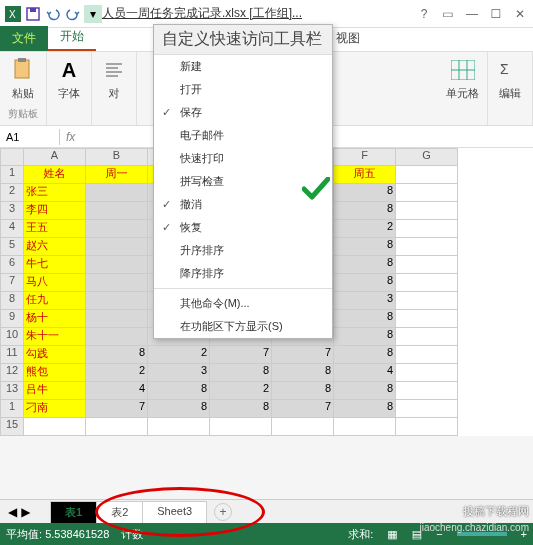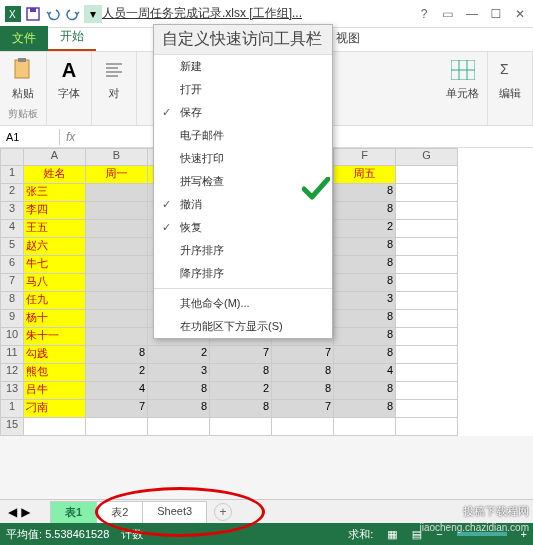--- a/index.html
+++ b/index.html
@@ -36,21 +36,21 @@
 .row { display: flex; height: 18px; }
 .rh { width: 24px; background: #e8e8e8; border: 1px solid #ccc; border-top: none; text-align: center; font-size: 11px; color: #555; }
 .cell { width: 62px; border: 1px solid #ccc; border-left: none; border-top: none; font-size: 11px; padding: 0 2px; text-align: right; color: #000; }
 .cell.hdr { background: #ffff00; text-align: center; color: #c00; }
 .cell.name { background: #ffff00; text-align: left; color: #c00; }
 .cell.sel { background: #d8d8d8; }
 
 .sheet-tabs { position: absolute; bottom: 22px; left: 0; right: 0; height: 24px; background: #f0f0f0; display: flex; align-items: center; padding-left: 50px; border-top: 1px solid #ccc; }
 .st-nav { display: flex; gap: 4px; margin-right: 8px; position:absolute; left:8px; }
 .st-tab { padding: 3px 14px; background: #fff; border: 1px solid #ccc; border-bottom: none; font-size: 11px; color: #444; margin-right: -1px; }
-.st-tab.active { background: #86efac; color: #217346; font-weight: bold; }
+.st-tab.active { background: #000000; color: #217346; font-weight: bold; }
 .st-add { margin-left: 8px; width: 18px; height: 18px; border: 1px solid #ccc; border-radius: 50%; display: flex; align-items: center; justify-content: center; color: #666; }
 
 .statusbar { position: absolute; bottom: 0; left: 0; right: 0; height: 22px; background: #217346; color: #fff; display: flex; align-items: center; font-size: 11px; padding: 4px 6px; gap: 12px; }
 .sb-right { margin-left: auto; display: flex; gap: 14px; align-items:center; }
 
 .quick-menu { position: absolute; top: 24px; left: 153px; width: 180px; background: #fff; border: 1px solid #b5b5b5; box-shadow: 2px 2px 6px rgba(0,0,0,0.25); z-index: 100; }
 .qm-title { background: #f0f0f0; padding: 4px 8px; font-size: 16px; color: #444; border-bottom: 1px solid #ddd; }
 .qm-item { display: flex; align-items: center; padding: 4px 0 4px 26px; font-size: 11px; color: #333; position: relative; }
 .qm-item.highlight { background: #c8e8d8; }
 .qm-check::before { content: "✓"; position: absolute; left: 8px; color: #555; }

